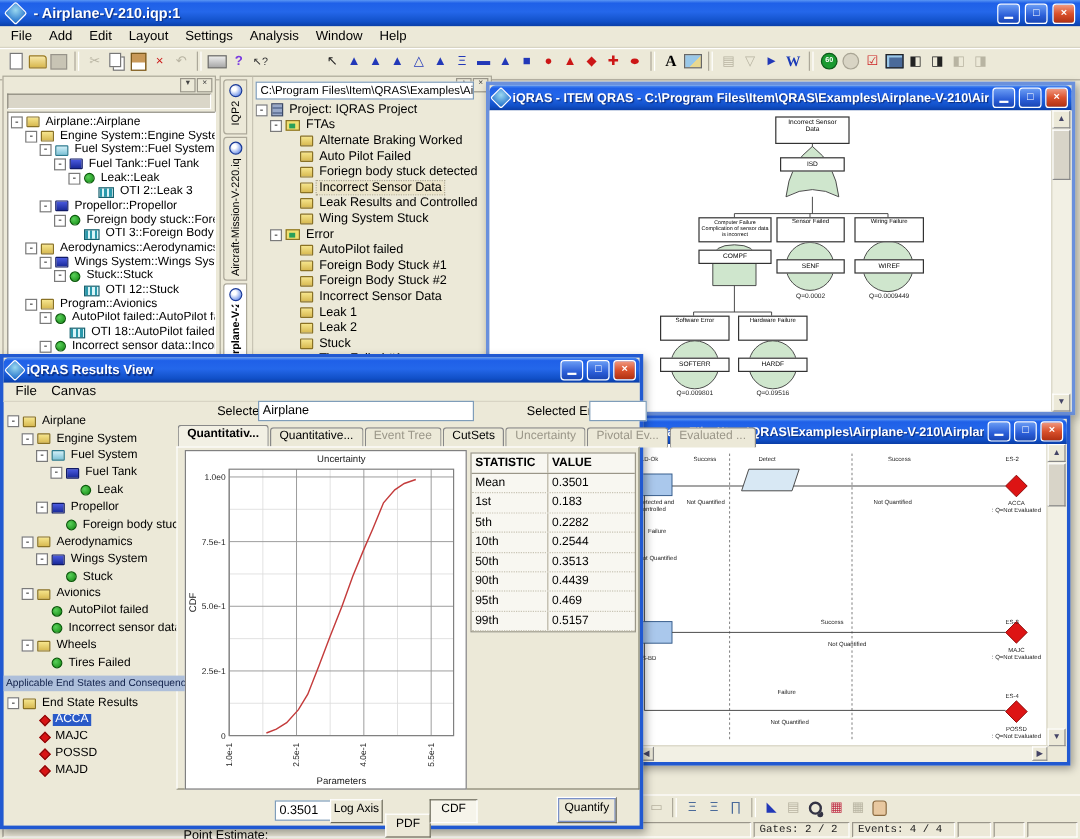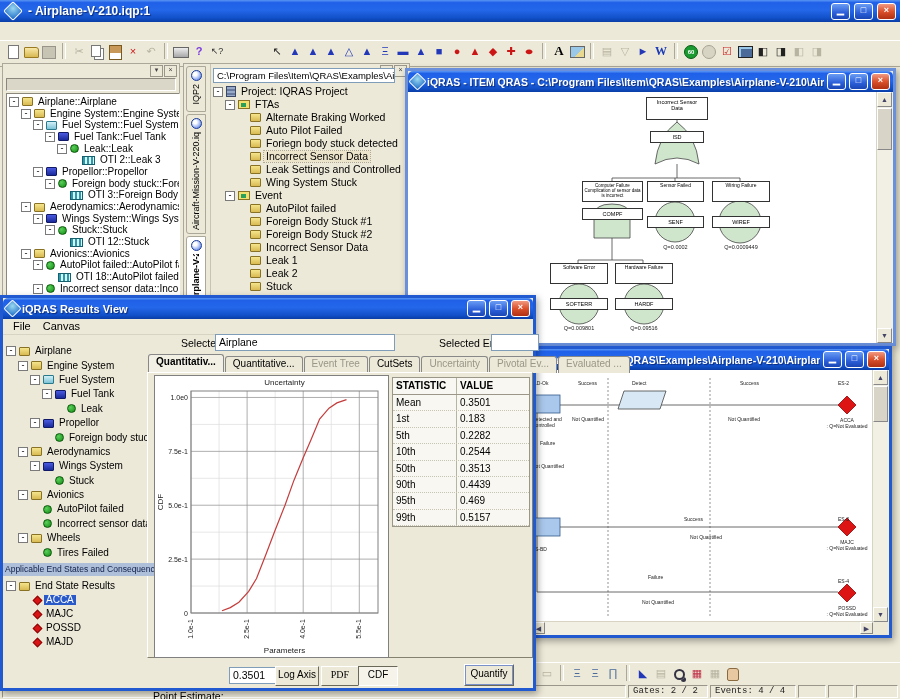--- a/index.html
+++ b/index.html
@@ -185,20 +185,21 @@
 
 <div id="screen">
 
   <div id="titlebar">
     <span class="appico" style="width:12px;height:12px;background:radial-gradient(circle at 35% 35%,#9ad8f0,#1a6ac8);border:1px solid #fff;border-radius:2px;transform:rotate(45deg);margin:0 4px 0 2px;"></span>
     <span class="ttl" style="flex:1;overflow:hidden;white-space:nowrap;text-shadow:1px 1px 1px #0a2a7a;">- Airplane-V-210.iqp:1</span>
     <span class="wbtn">▁</span>
     <span class="wbtn">□</span>
     <span class="wbtn close">×</span>
   </div>
+  <div id="menubar"><span class="menu">File</span><span class="menu">Add</span><span class="menu">Edit</span><span class="menu">Layout</span><span class="menu">Settings</span><span class="menu">Analysis</span><span class="menu">Window</span><span class="menu">Help</span></div>
   <div id="toolbar"><span class="ticon g-page"></span><span class="ticon g-folder"></span><span class="ticon g-disk"></span><span class="tsep"></span><span class="ticon dis">✂</span><span class="ticon g-copy"></span><span class="ticon g-paste"></span><span class="ticon red">×</span><span class="ticon dis">↶</span><span class="tsep"></span><span class="ticon g-print"></span><span class="ticon help">?</span><span class="ticon chelp">↖?</span><span class="tgap"></span><span class="ticon blk">↖</span><span class="ticon blue">▲</span><span class="ticon blue">▲</span><span class="ticon blue">▲</span><span class="ticon blue">△</span><span class="ticon blue">▲</span><span class="ticon blue">Ξ</span><span class="ticon blue">▬</span><span class="ticon blue">▲</span><span class="ticon blue">■</span><span class="ticon red">●</span><span class="ticon red">▲</span><span class="ticon red">◆</span><span class="ticon red">✚</span><span class="ticon red wide">●</span><span class="tsep"></span><span class="ticon serif">A</span><span class="ticon g-img"></span><span class="tsep"></span><span class="ticon dis">▤</span><span class="ticon dis">▽</span><span class="ticon blue">►</span><span class="ticon word">W</span><span class="tsep"></span><span class="ticon g-60"></span><span class="ticon g-disc"></span><span class="ticon checkred">☑</span><span class="ticon g-mon"></span><span class="ticon blk">◧</span><span class="ticon blk">◨</span><span class="ticon dis">◧</span><span class="ticon dis">◨</span></div>
   <div id="bottom-toolbar"><span class="ticon dis">▭</span><span class="tsep"></span><span class="ticon steel">Ξ</span><span class="ticon steel">Ξ</span><span class="ticon steel">∏</span><span class="tsep"></span><span class="ticon blue">◣</span><span class="ticon dis">▤</span><span class="ticon g-zoom"></span><span class="ticon redblue">▦</span><span class="ticon dis">▦</span><span class="ticon g-hand"></span></div>
   <div id="statusbar">
     <span class="sb sb0"></span>
     <span class="sb sb1">Gates: 2 / 2</span>
     <span class="sb sb2">Events: 4 / 4</span>
     <span class="sb sb3"></span>
     <span class="sb sb4"></span>
     <span class="sb sb5"></span>
   </div>
@@ -283,21 +284,21 @@
         <div class="trow">
           <span class="tind" style="width: 48px;"></span>
           <span class="expsp"></span>
           <span class="tico ic-oti"></span>
           <span class="tlabel">OTI 12::Stuck</span>
         </div>
         <div class="trow">
           <span class="tind" style="width: 12px;"></span>
           <span class="exp">-</span>
           <span class="tico ic-case-y"></span>
-          <span class="tlabel">Avionics::Avionics</span>
+          <span class="tlabel">Program::Avionics</span>
         </div>
         <div class="trow">
           <span class="tind" style="width: 24px;"></span>
           <span class="exp">-</span>
           <span class="tico ic-ev-g"></span>
           <span class="tlabel">AutoPilot failed::AutoPilot failed</span>
         </div>
         <div class="trow">
           <span class="tind" style="width: 36px;"></span>
           <span class="expsp"></span>
@@ -377,33 +378,33 @@
         <div class="trow">
           <span class="tind" style="width: 24px;"></span>
           <span class="expsp"></span>
           <span class="tico ic-case-y"></span>
           <span class="tlabel hl">Incorrect Sensor Data</span>
         </div>
         <div class="trow">
           <span class="tind" style="width: 24px;"></span>
           <span class="expsp"></span>
           <span class="tico ic-case-y"></span>
-          <span class="tlabel">Leak Settings and Controlled</span>
+          <span class="tlabel">Leak Results and Controlled</span>
         </div>
         <div class="trow">
           <span class="tind" style="width: 24px;"></span>
           <span class="expsp"></span>
           <span class="tico ic-case-y"></span>
           <span class="tlabel">Wing System Stuck</span>
         </div>
         <div class="trow">
           <span class="tind" style="width: 12px;"></span>
           <span class="exp">-</span>
           <span class="tico ic-grp"></span>
-          <span class="tlabel">Event</span>
+          <span class="tlabel">Error</span>
         </div>
         <div class="trow">
           <span class="tind" style="width: 24px;"></span>
           <span class="expsp"></span>
           <span class="tico ic-case-y"></span>
           <span class="tlabel">AutoPilot failed</span>
         </div>
         <div class="trow">
           <span class="tind" style="width: 24px;"></span>
           <span class="expsp"></span>
@@ -768,18 +769,18 @@
         <div class="trow">
           <span class="tind" style="width: 12px;"></span>
           <span class="expsp"></span>
           <span class="tico ic-dia-r"></span>
           <span class="tlabel">MAJD</span>
         </div>
       </div>
     <span class="rv-label" style="left:150px;top:360px;margin-top:32px;">Point Estimate:</span>
     <div class="field" style="left:226px;top:369px;width:42px;height:15px;">0.3501</div>
     <div class="btn" style="left:272px;top:368px;width:42px;height:18px;">Log Axis</div>
-    <div class="btn" style="left:318px;top:368px;width:36px;height:18px;font-family:Liberation Serif, serif;">PDF</div>
+    <div class="btn" style="left:318px;top:380px;width:36px;height:18px;">PDF</div>
     <div class="btn pressed" style="left:355px;top:368px;width:38px;height:18px;">CDF</div>
     <div class="btn default" style="left:461px;top:366px;width:48px;height:20px;line-height:18px;">Quantify</div>
   </div>
 
 </div>
 
 </body></html>

